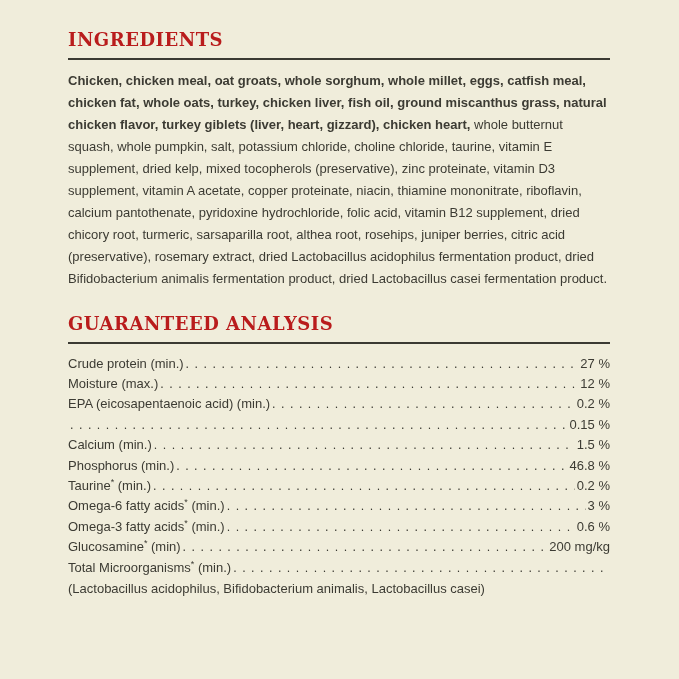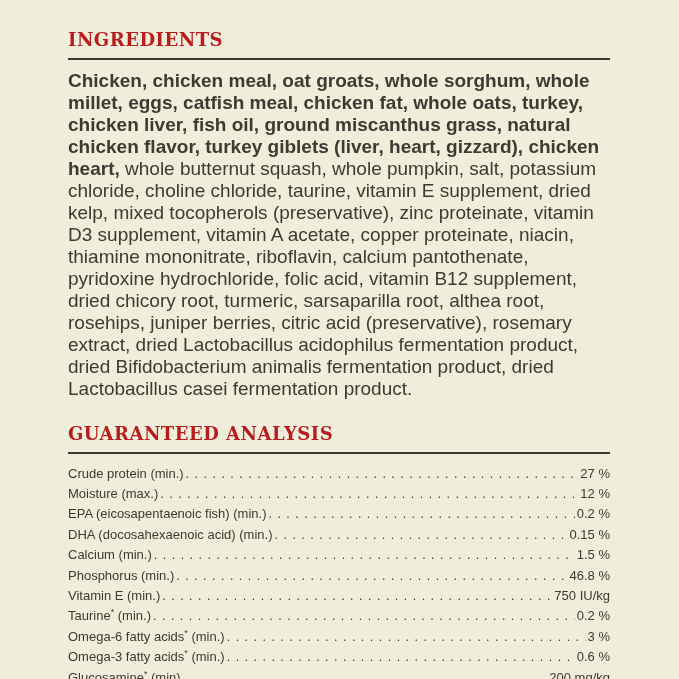--- a/index.html
+++ b/index.html
@@ -27,21 +27,21 @@
     margin: 0 0 8px 0;
     line-height: 1.1;
   }
   .section-rule {
     border: none;
     border-top: 2px solid #3B3A33;
     margin: 0 0 10px 0;
   }
   .ingredients-text {
     margin: 0;
-    font-size: 19px;
+    font-size: 13px;
     line-height: 22px;
     color: #3C3B33;
   }
   .ingredients-text .primary {
     font-weight: bold;
   }
   .ga-section {
     margin-top: 24px;
   }
   .ga-table {
@@ -105,43 +105,37 @@
           <span class="ga-label">Crude protein (min.)</span>
           <span class="ga-dots"></span>
           <span class="ga-value">27 %</span>
         </div>
         <div class="ga-row">
           <span class="ga-label">Moisture (max.)</span>
           <span class="ga-dots"></span>
           <span class="ga-value">12 %</span>
         </div>
         <div class="ga-row">
-          <span class="ga-label">EPA (eicosapentaenoic fish) (min.)</span>
+          <span class="ga-label">EPA (eicosapentaenoic acid) (min.)</span>
           <span class="ga-dots"></span>
           <span class="ga-value">0.2 %</span>
         </div>
         <div class="ga-row">
-          <span class="ga-label">DHA (docosahexaenoic acid) (min.)</span>
           <span class="ga-dots"></span>
           <span class="ga-value">0.15 %</span>
         </div>
         <div class="ga-row">
           <span class="ga-label">Calcium (min.)</span>
           <span class="ga-dots"></span>
           <span class="ga-value">1.5 %</span>
         </div>
         <div class="ga-row">
           <span class="ga-label">Phosphorus (min.)</span>
           <span class="ga-dots"></span>
           <span class="ga-value">46.8 %</span>
-        </div>
-        <div class="ga-row">
-          <span class="ga-label">Vitamin E (min.)</span>
-          <span class="ga-dots"></span>
-          <span class="ga-value">750 IU/kg</span>
         </div>
         <div class="ga-row">
           <span class="ga-label">Taurine<sup>*</sup> (min.)</span>
           <span class="ga-dots"></span>
           <span class="ga-value">0.2 %</span>
         </div>
         <div class="ga-row">
           <span class="ga-label">Omega-6 fatty acids<sup>*</sup> (min.)</span>
           <span class="ga-dots"></span>
           <span class="ga-value">3 %</span>

